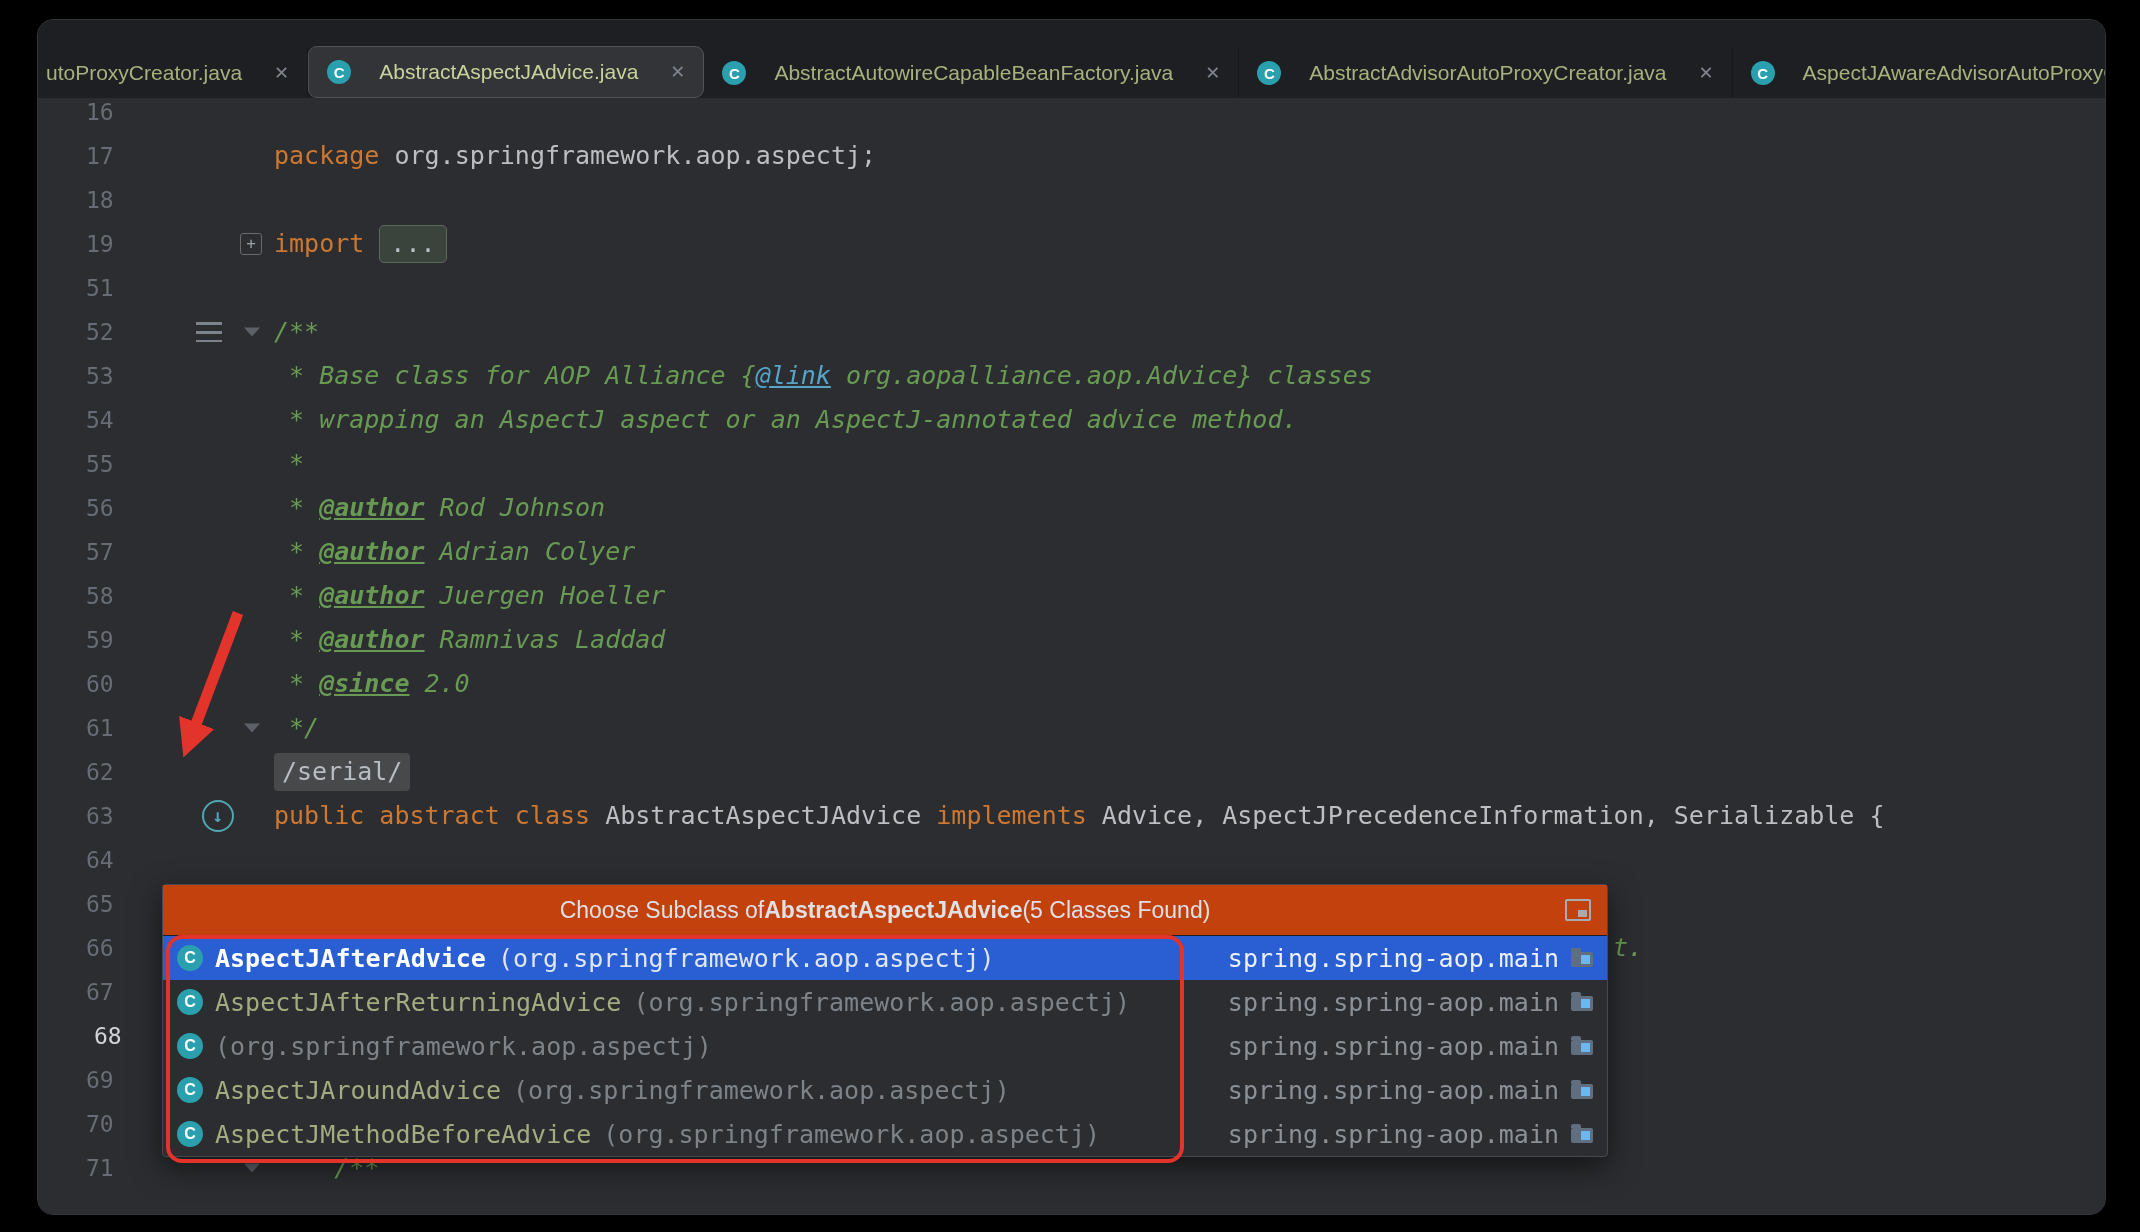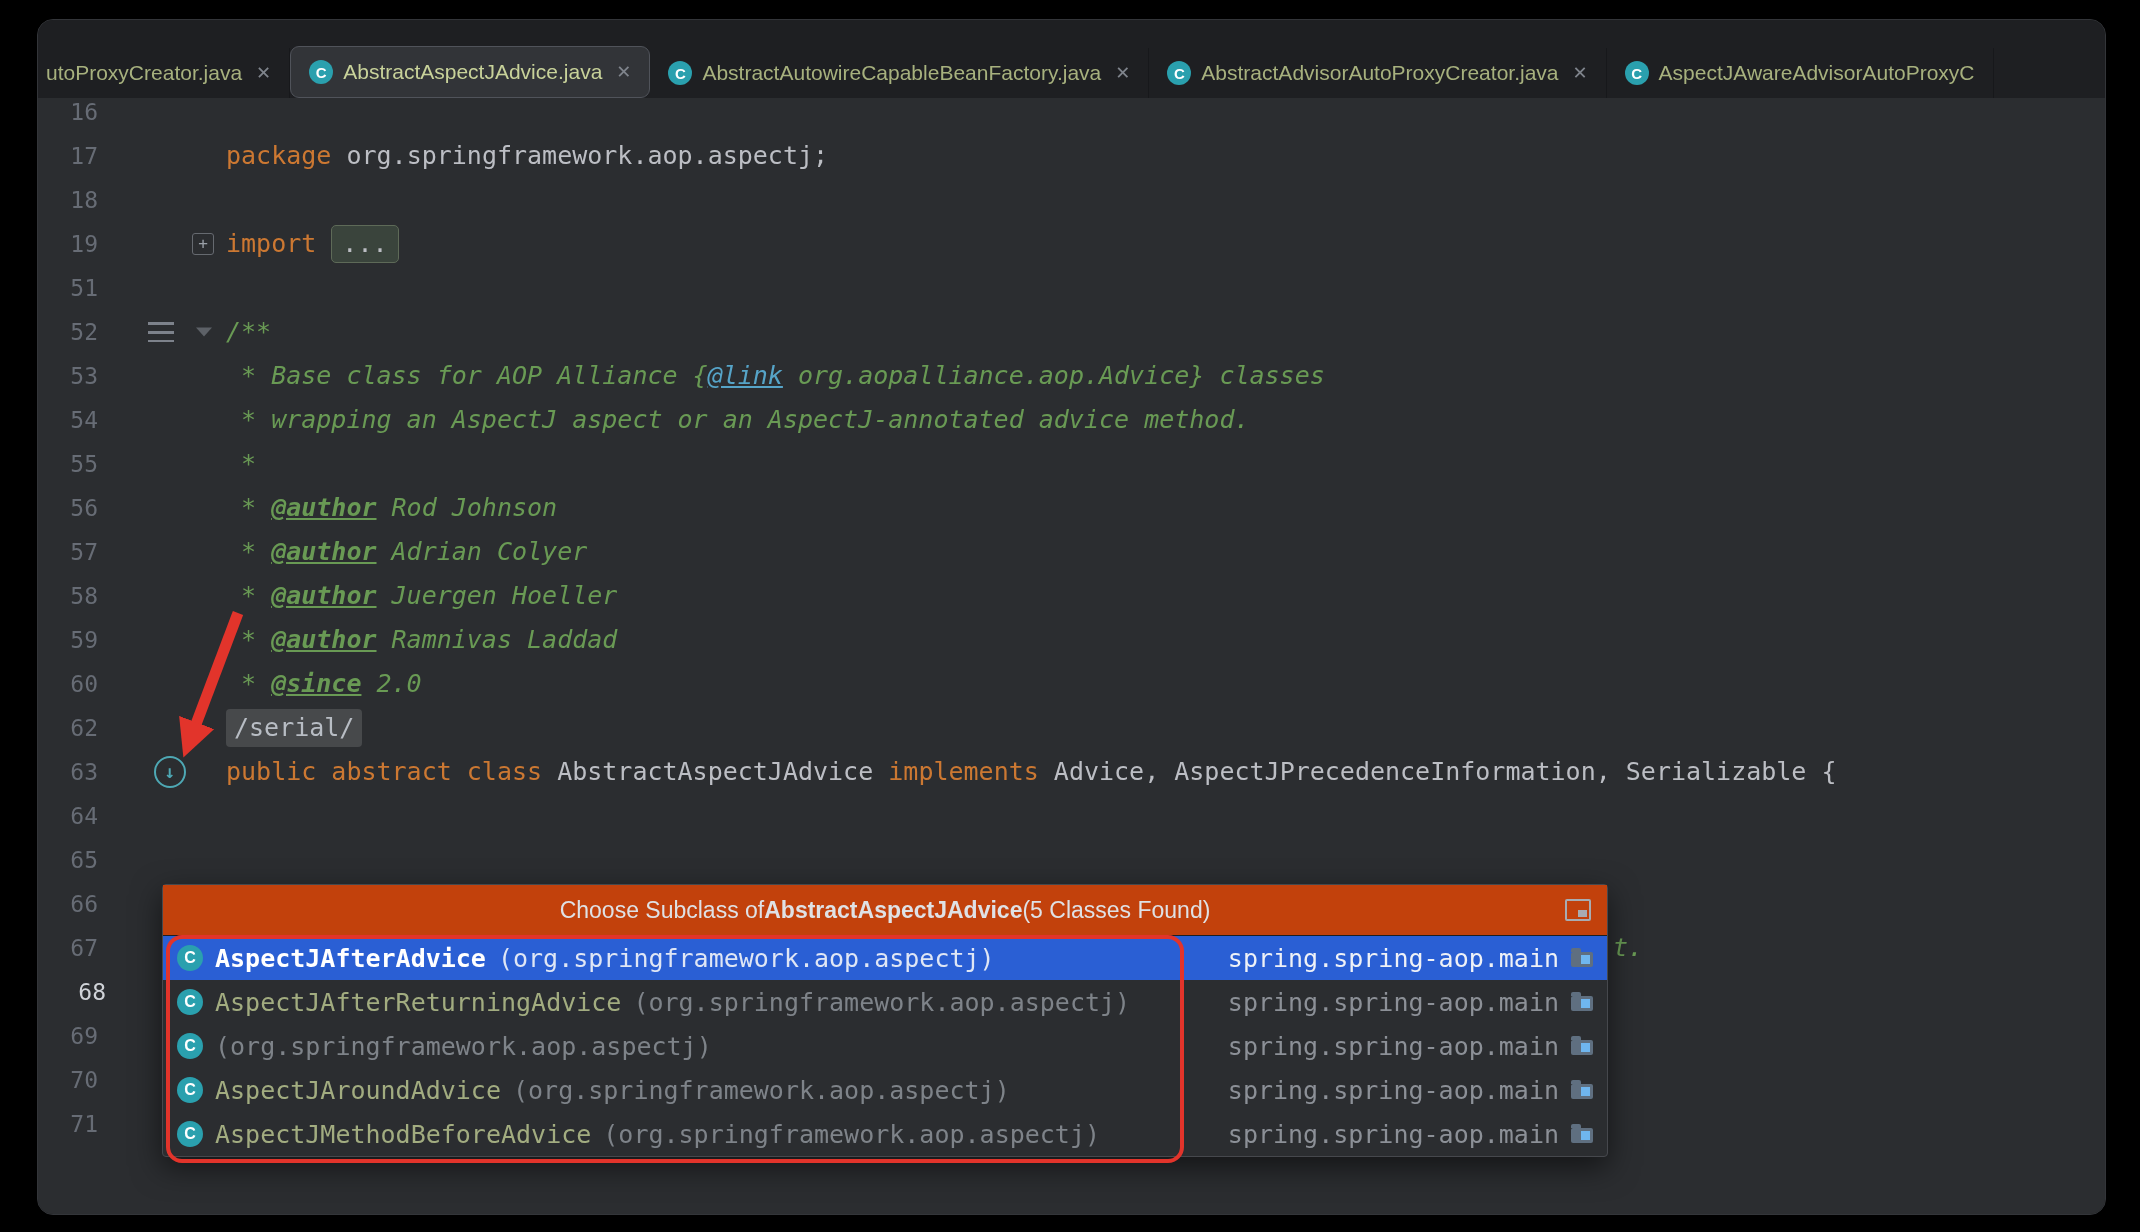--- a/index.html
+++ b/index.html
@@ -4,34 +4,34 @@
 <style>
   html,body{margin:0;padding:0;background:#000;}
   .stage{position:relative;width:2140px;height:1232px;background:#000;overflow:hidden;
          font-family:"Liberation Sans",sans-serif;}
   .window{position:absolute;left:37px;top:19px;width:2067px;height:1194px;
           background:#1e1f22;border-radius:16px;overflow:hidden;border:1px solid #333539;}
 
   
   .tabbar{position:absolute;left:0;top:0;right:0;height:78px;background:#1e1f22;
           display:flex;align-items:flex-end;padding:0 0 0 0;}
-  .tab{height:50px;display:flex;align-items:center;gap:10px;padding:0 18px;
+  .tab{height:50px;display:flex;align-items:center;gap:28px;padding:0 18px;
        color:#a7b17e;font-size:21px;white-space:nowrap;border-right:1px solid #17181b;cursor:default;justify-content:space-between;}
   .tab.active{background:#323438;border:1px solid #50535a;border-radius:9px;color:#c8d29a;}
   .tab.clipped{padding-left:8px;}
   .tclose{color:#7f848c;font-size:18px;margin-left:4px;}
   .cicon{display:inline-flex;align-items:center;justify-content:center;width:24px;height:24px;
          border-radius:50%;background:#2aa0ae;color:#fff;font-size:15px;font-weight:bold;
          font-family:"Liberation Sans",sans-serif;flex:0 0 auto;}
 
   
   .editor{position:absolute;left:0;top:78px;right:0;bottom:0;background:#2b2d30;overflow:hidden;}
   .lines{margin-top:-8px;}
   .row{display:flex;height:44px;line-height:44px;font-family:"DejaVu Sans Mono",monospace;font-size:25px;}
-  .ln{width:60px;text-align:right;color:#676c75;font-size:23px;flex:0 0 auto;}
+  .ln{width:60px;color:#676c75;font-size:23px;flex:0 0 auto;padding-left:48px;}
   .ln-active{color:#d0d3d8;margin-left:8px;}
   .gut{width:128px;flex:0 0 auto;position:relative;}
   .codeline{white-space:pre;color:#bcbec4;}
 
   .s-kw{color:#cc7832;}
   .s-pl{color:#bcbec4;}
   .s-doc{color:#699a54;font-style:italic;}
   .s-tag{color:#699a54;font-style:italic;font-weight:bold;text-decoration:underline;}
   .s-link{color:#56a4c8;font-style:italic;text-decoration:underline;}
   .s-fold{display:inline-block;background:#3a443c;border:1px solid #5e6a58;border-radius:5px;
@@ -192,20 +192,27 @@
             <span class="ln">59</span>
             <span class="gut"></span>
             <span class="codeline"><span class="s-doc"> * </span><span class="s-tag">@author</span><span class="s-doc"> Ramnivas Laddad</span></span>
           </div>
           <div class="row">
             <span class="ln">60</span>
             <span class="gut"></span>
             <span class="codeline"><span class="s-doc"> * </span><span class="s-tag">@since</span><span class="s-doc"> 2.0</span></span>
           </div>
           <div class="row">
+            <span class="ln">61</span>
+            <span class="gut">
+              <span class="g g-fold-dim"></span>
+            </span>
+            <span class="codeline"><span class="s-doc"> */</span></span>
+          </div>
+          <div class="row">
             <span class="ln">62</span>
             <span class="gut"></span>
             <span class="codeline"><span class="s-serial">/serial/</span></span>
           </div>
           <div class="row">
             <span class="ln">63</span>
             <span class="gut">
               <span class="g g-implemented">↓</span>
             </span>
             <span class="codeline"><span class="s-kw">public abstract class </span><span class="s-pl">AbstractAspectJAdvice </span><span class="s-kw">implements </span><span class="s-pl">Advice, AspectJPrecedenceInformation, Serializable {</span></span>

